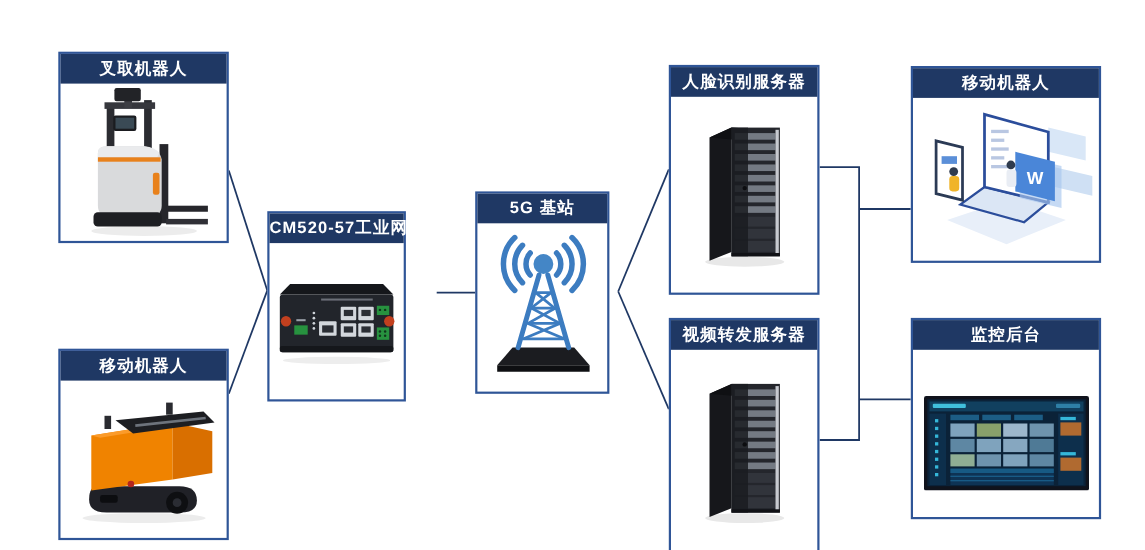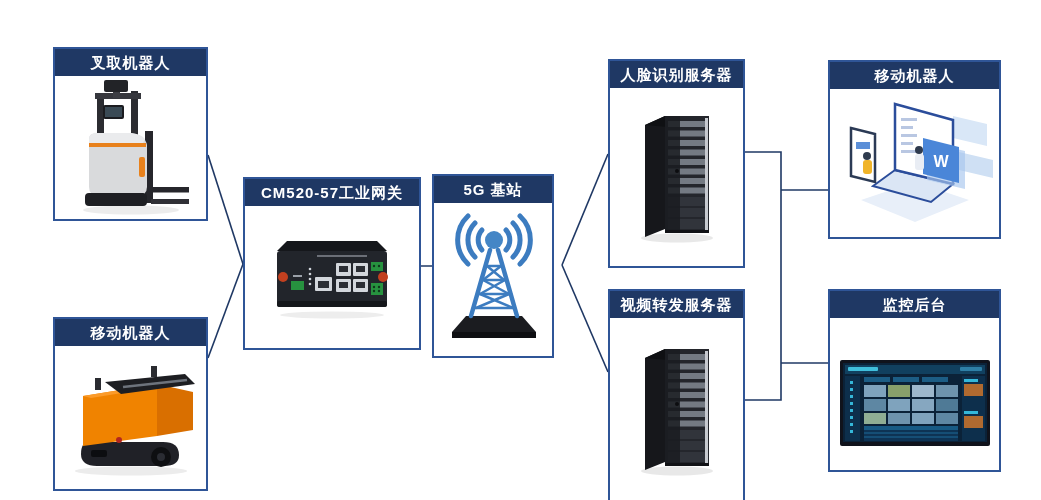--- a/index.html
+++ b/index.html
@@ -75,21 +75,21 @@
         <polygon points="22,38 96,26 104,28 30,40" fill="#fb9b2a"></polygon>
         <polygon points="44,24 124,16 134,26 60,36" fill="#1d1e22"></polygon>
         <line x1="62" y1="29" x2="126" y2="22" stroke="#6d737c" stroke-width="2.5"></line>
         <rect x="34" y="20" width="6" height="12" fill="#2a2b30"></rect>
         <rect x="90" y="8" width="6" height="11" fill="#2a2b30"></rect>
         <circle cx="58" cy="82" r="3" fill="#b3261e"></circle>
       </svg>
     </div>
   </div>
 
-  <div class="node" style="left:243px;top:153px;width:178px;height:173px">
+  <div class="node" style="left:243px;top:168px;width:126px;height:173px">
     <div class="node-header">CM520-57工业网关</div>
     <div class="node-body">
       <svg width="130" height="85" viewBox="0 0 130 85">
         <ellipse cx="65" cy="80" rx="52" ry="3.5" fill="#ededed"></ellipse>
         <polygon points="20,6 110,6 120,16 10,16" fill="#15171b"></polygon>
         <rect x="10" y="16" width="110" height="56" rx="3" fill="#22252b"></rect>
         <rect x="10" y="66" width="110" height="6" rx="2" fill="#15171b"></rect>
         <rect x="50" y="20" width="50" height="2" fill="#8a8f98" opacity="0.7"></rect>
         <circle cx="16" cy="42" r="5" fill="#c2401f"></circle>
         <circle cx="116" cy="42" r="5" fill="#c2401f"></circle>

